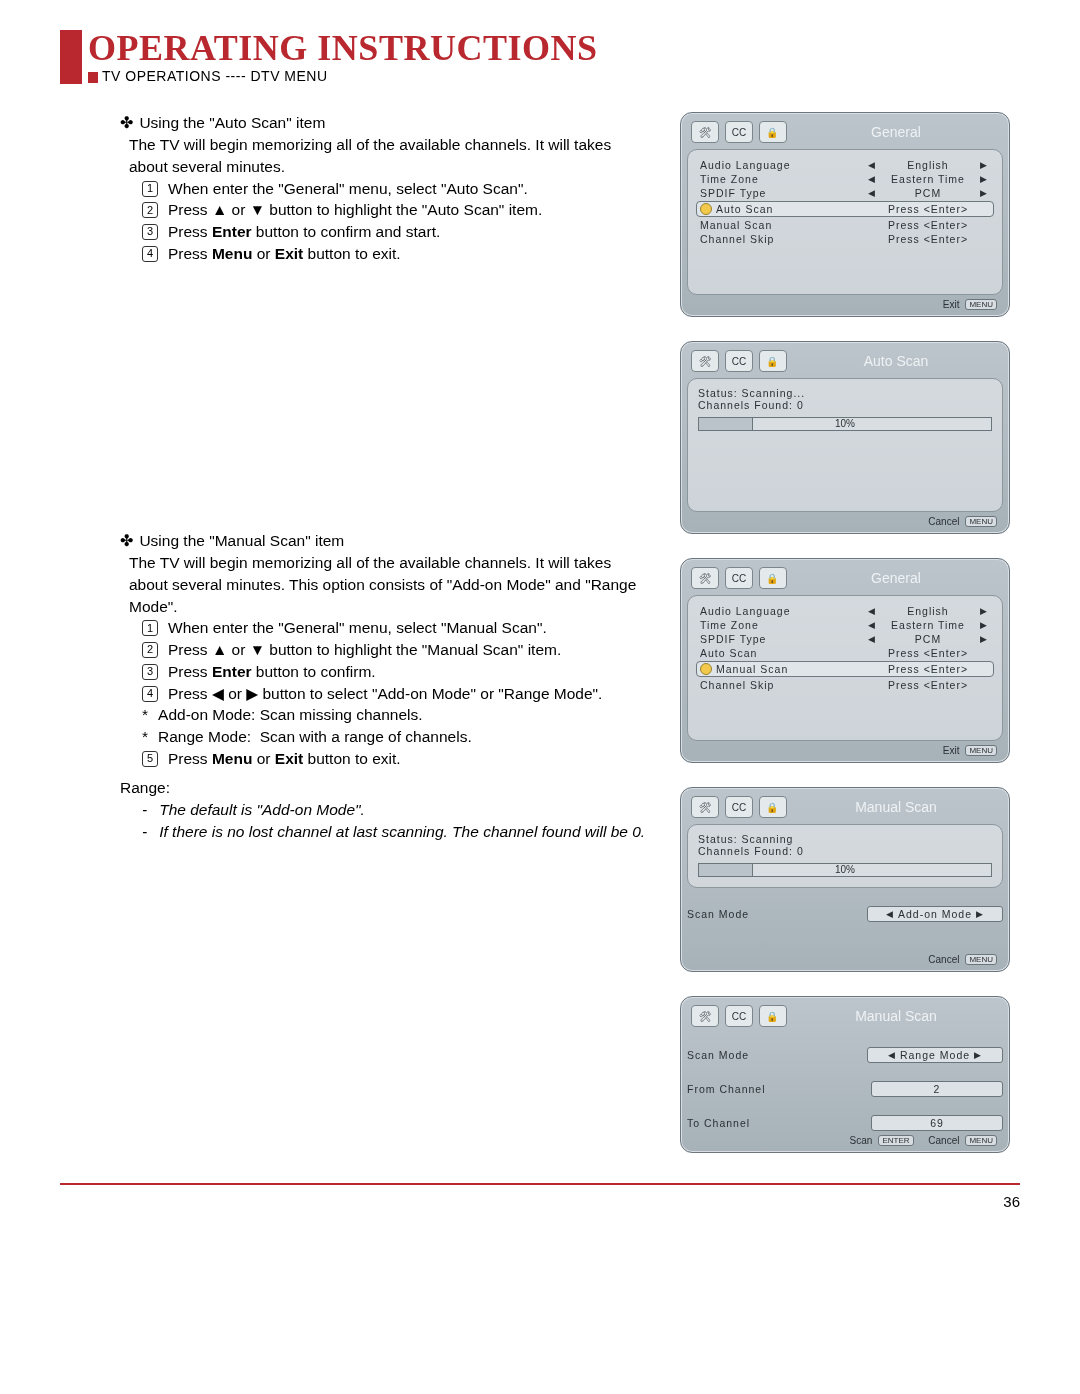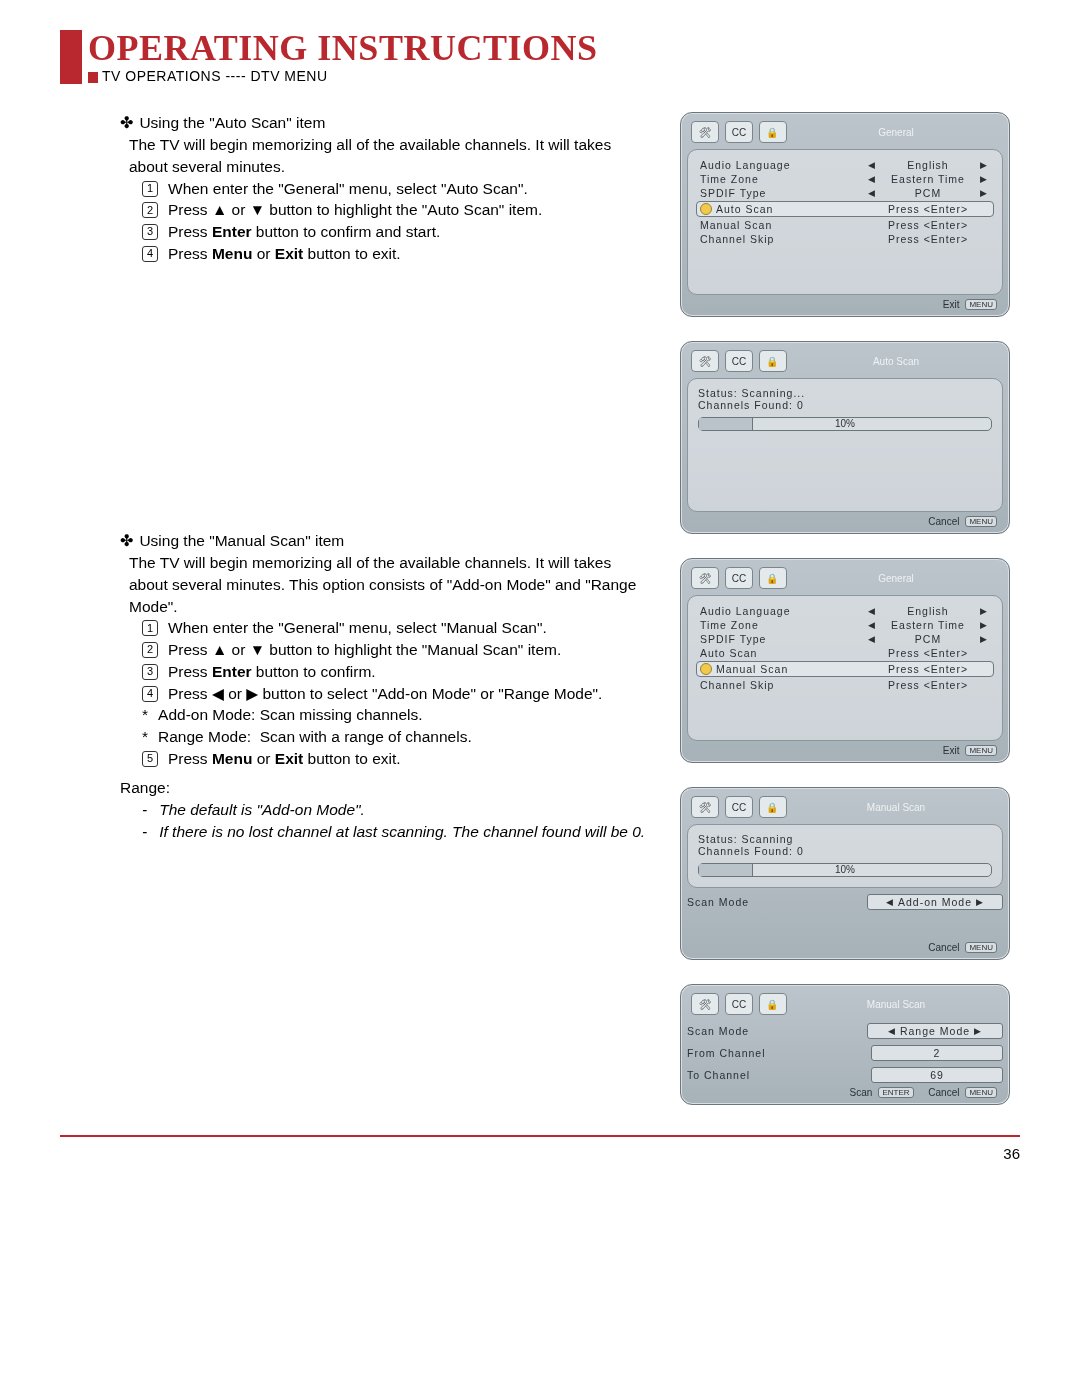--- a/index.html
+++ b/index.html
@@ -103,21 +103,21 @@
   .tab-ico {
     width: 26px; height: 20px;
     border:1px solid #7a858c;
     border-radius:4px;
     background:#e4e9ec;
     display:flex;align-items:center;justify-content:center;
     font-size:10px;
   }
   .tab-title {
     flex:1; text-align:center;
-    color:#eef2f4; font-size:10px;
+    color:#eef2f4; font-size:14px;
     border-radius:6px; padding:3px 0;
   }
   .osd-body {
     background: rgba(230,234,237,0.6);
     border:1px solid #8c969d;
     border-radius:10px;
     padding: 8px 10px;
   }
   .osd-row {
     display:flex; align-items:center;
@@ -144,32 +144,32 @@
     padding: 4px 6px 0 6px; font-size:10px;
     align-items:center;
   }
   .pill {
     border:1px solid #6a757c; border-radius:3px;
     font-size:8px; padding:0 3px; background:#d7dde1;
   }
   .progress-wrap { margin:6px 0 2px 0;}
   .progress-bar {
     height:12px;border:1px solid #6a757c;
-    background:#d8dee2; position:relative;border-radius:5px;
+    background:#d8dee2; position:relative;border-radius:0;
   }
   .progress-fill {
     height:100%; background:#b9c3c9; border-right:1px solid #6a757c;
   }
   .progress-txt {
     position:absolute; left:50%; top:0; transform:translateX(-50%);
     font-size:10px; line-height:12px;
   }
   .mode-row {
     display:flex; align-items:center; letter-spacing:1px;
-    margin-top:6px; gap:4px;
+    margin-top:18px; gap:4px;
   }
   .mode-row .lbl { flex:1; }
   .mode-box {
     border:1px solid #6a757c; border-radius:3px;
     background:#dde2e6; display:flex; align-items:center;
     padding:1px 2px; gap:4px; min-width:130px; justify-content:center;
   }
   .mode-box .arr {font-size:9px;}
   .mode-plain {
     border:1px solid #6a757c; border-radius:3px;

